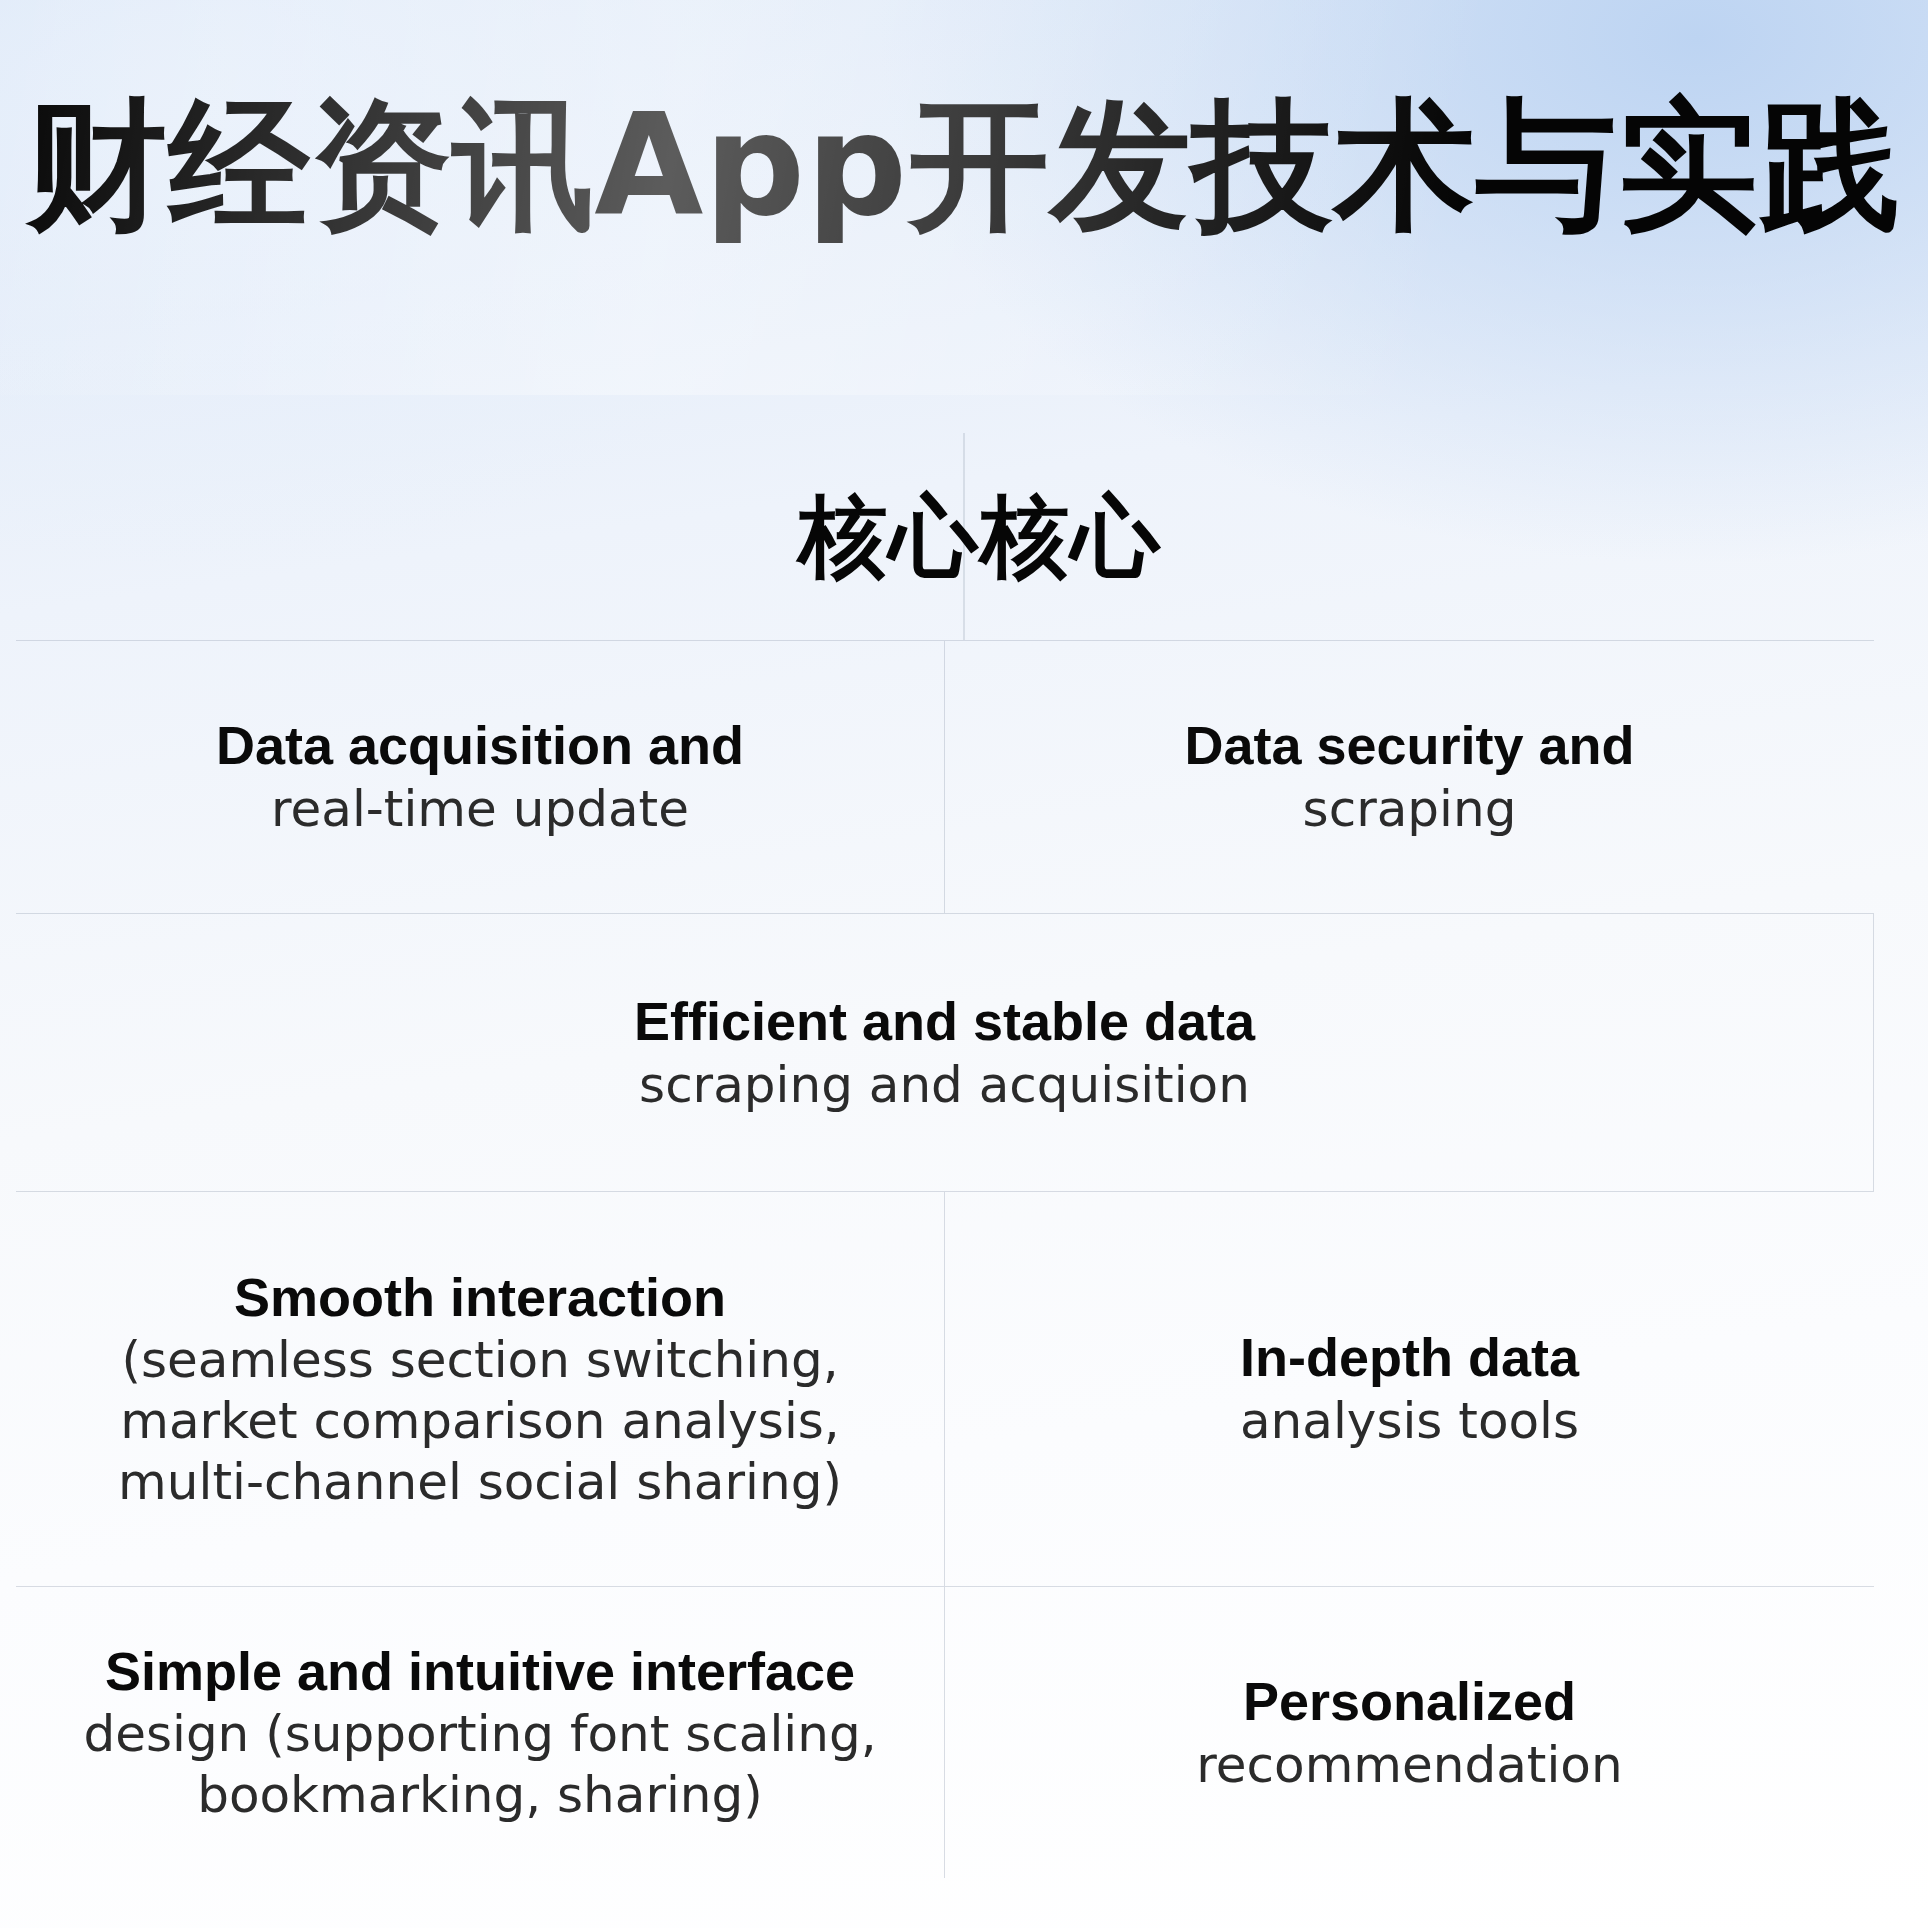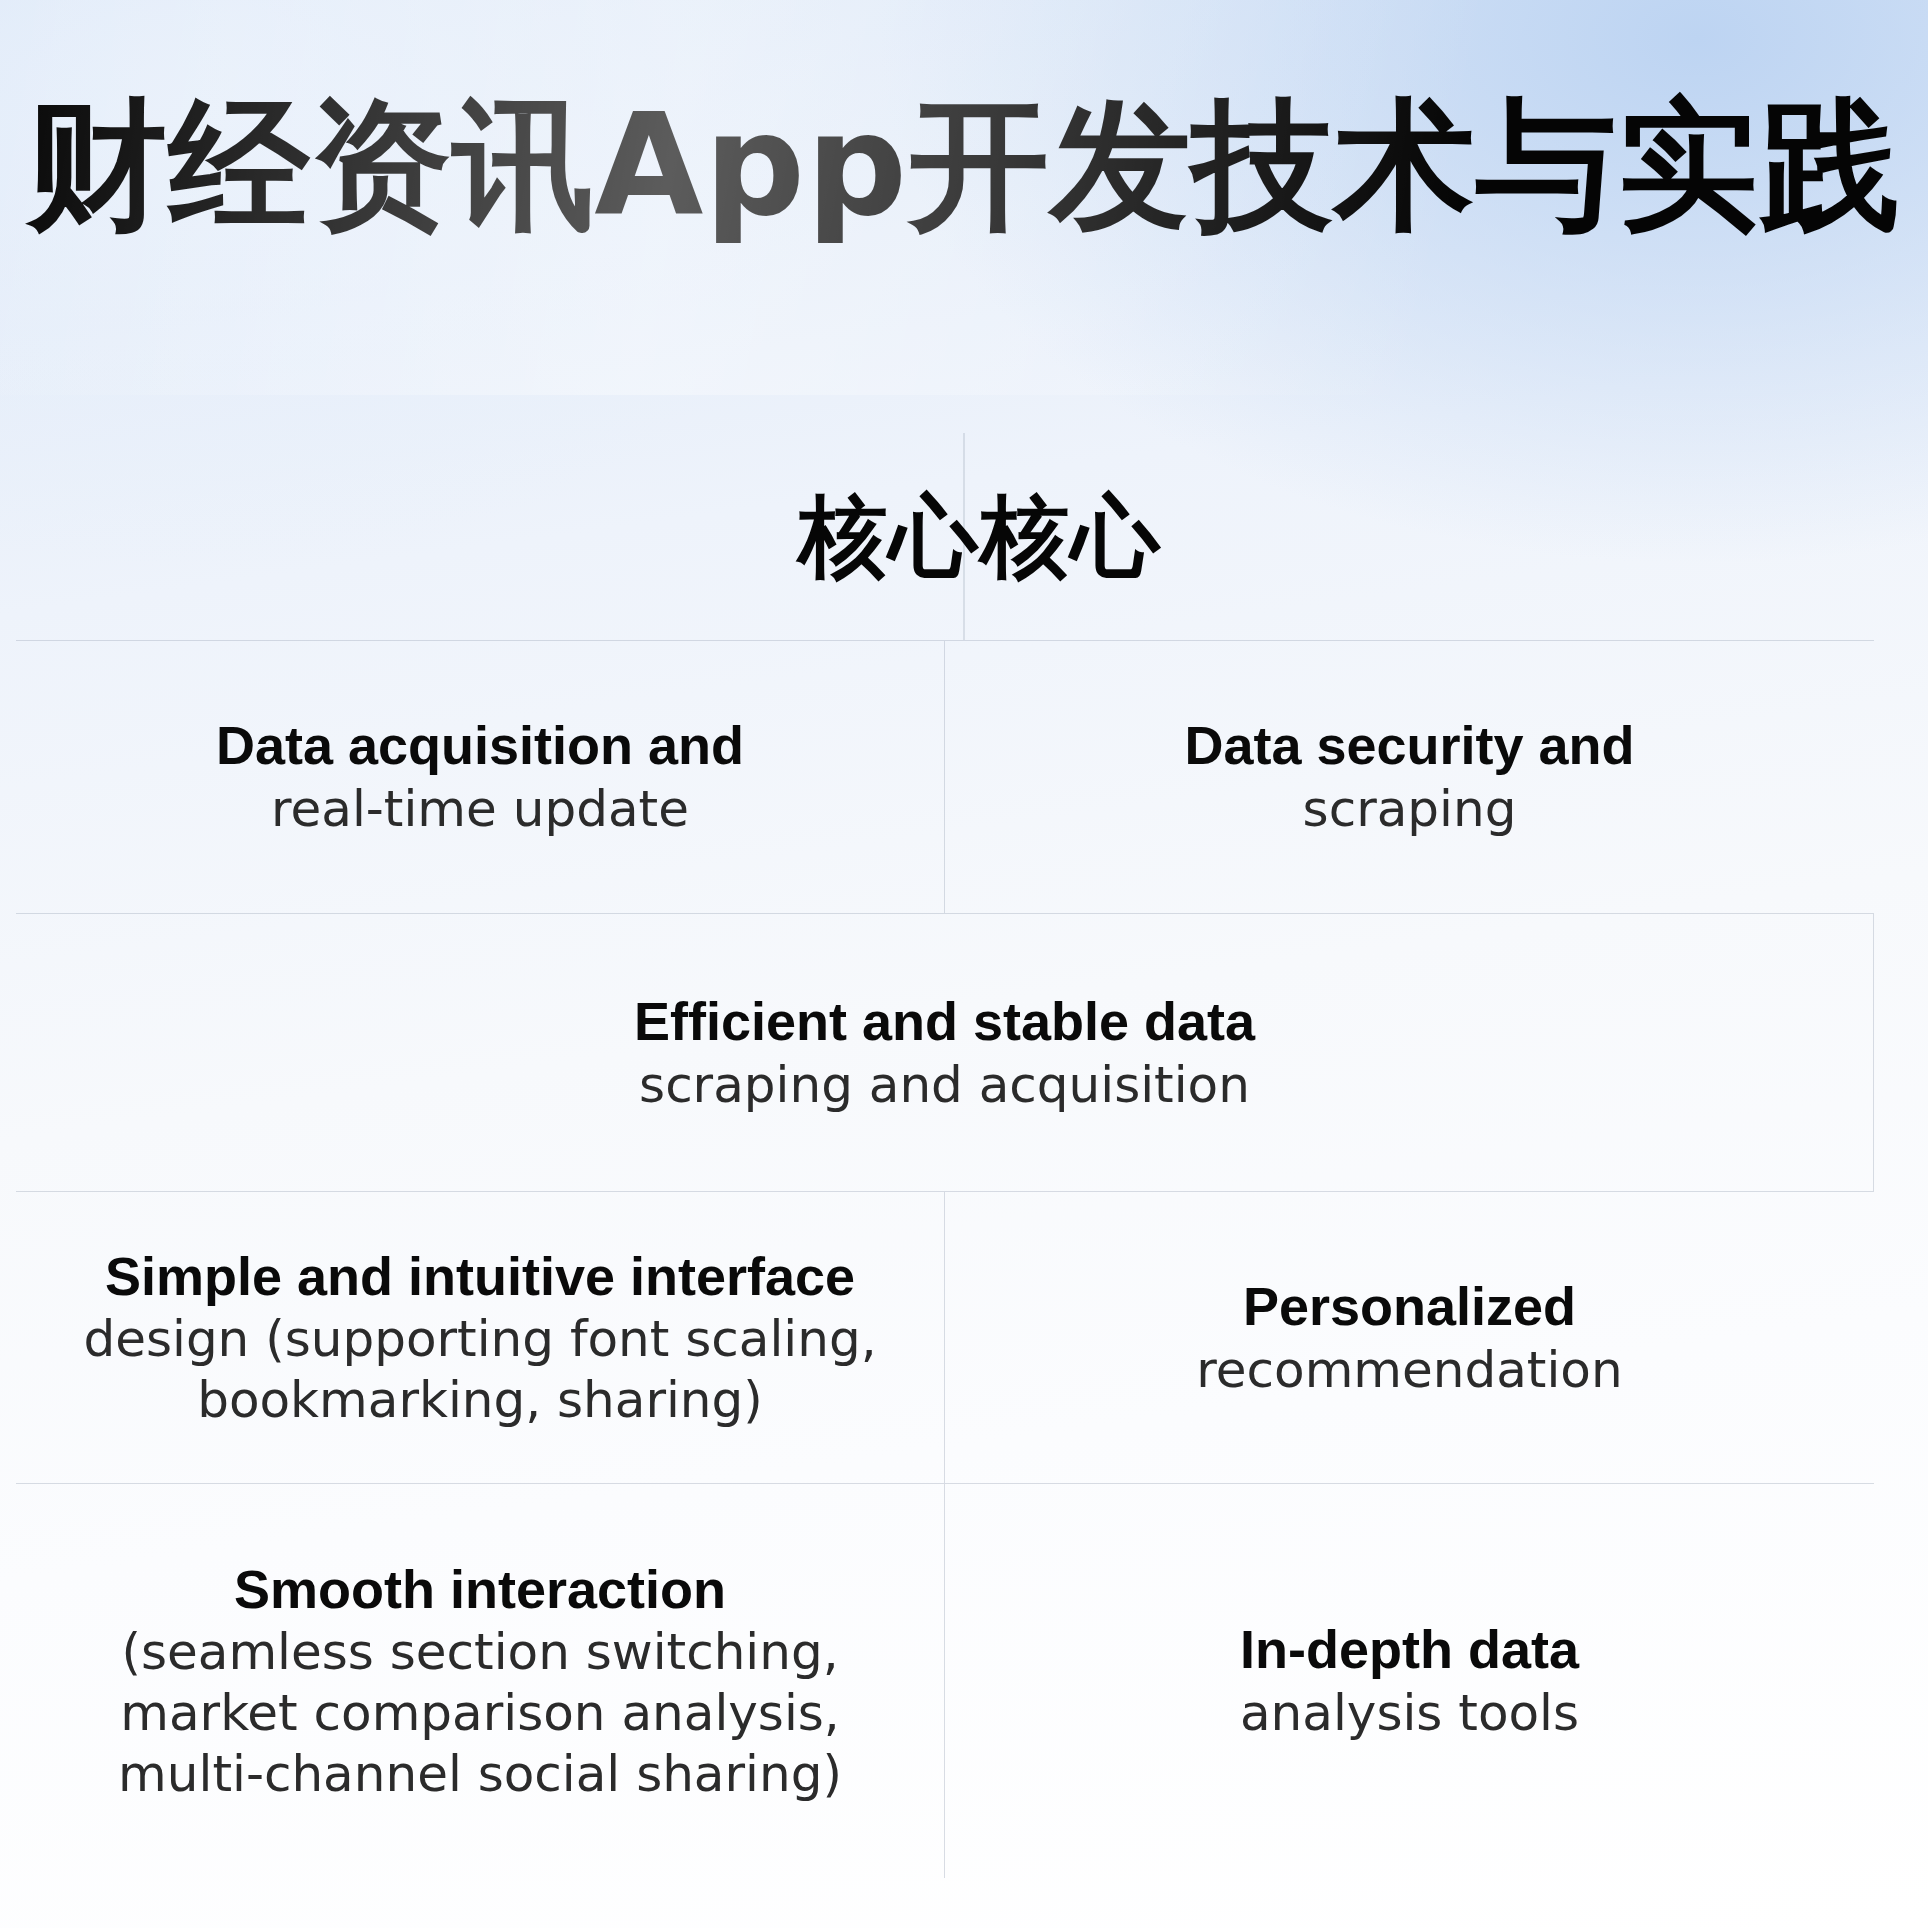--- a/index.html
+++ b/index.html
@@ -146,37 +146,37 @@
       </div>
     </div>
 
     <div class="row r2">
       <div class="cell left">
         <div class="strong">Efficient and stable data</div>
         <div class="light">scraping and acquisition</div>
       </div>
     </div>
 
+    <div class="row r4">
+      <div class="cell left">
+        <div class="strong">Smooth interaction</div>
+        <div class="light tight">(seamless section switching, market comparison analysis, multi-channel social sharing)</div>
+      </div>
+      <div class="cell right">
+        <div class="strong">In-depth data</div>
+        <div class="light">analysis tools</div>
+      </div>
+    </div>
+
     <div class="row r3">
       <div class="cell left">
         <div class="strong">Simple and intuitive interface</div>
         <div class="light tight">design (supporting font scaling, bookmarking, sharing)</div>
       </div>
       <div class="cell right">
         <div class="strong">Personalized</div>
         <div class="light">recommendation</div>
       </div>
     </div>
 
-    <div class="row r4">
-      <div class="cell left">
-        <div class="strong">Smooth interaction</div>
-        <div class="light tight">(seamless section switching, market comparison analysis, multi-channel social sharing)</div>
-      </div>
-      <div class="cell right">
-        <div class="strong">In-depth data</div>
-        <div class="light">analysis tools</div>
-      </div>
-    </div>
-
   </div>
 </div>
 
 
 </body></html>

